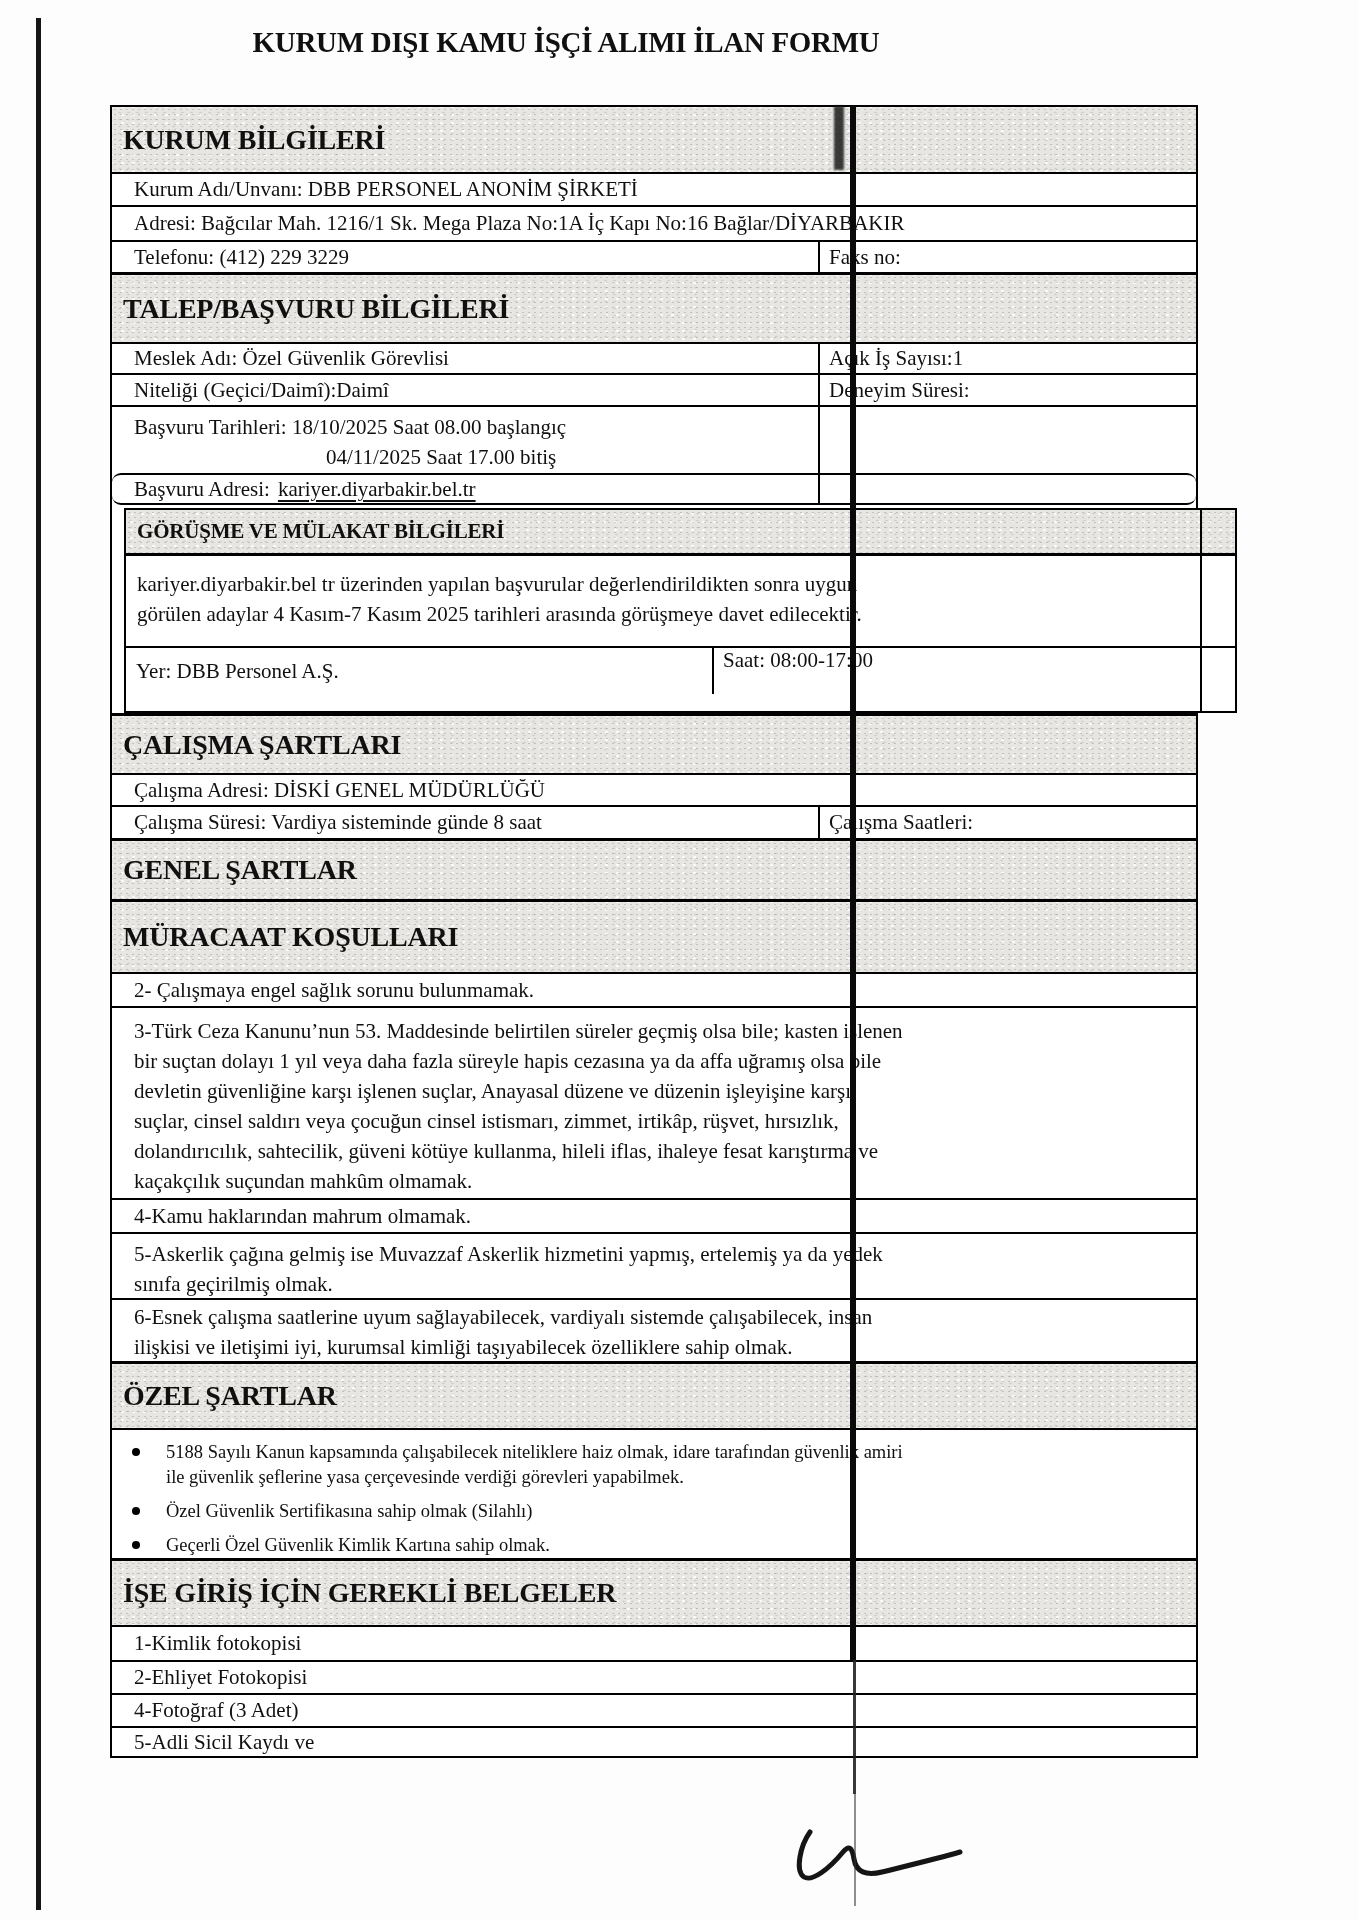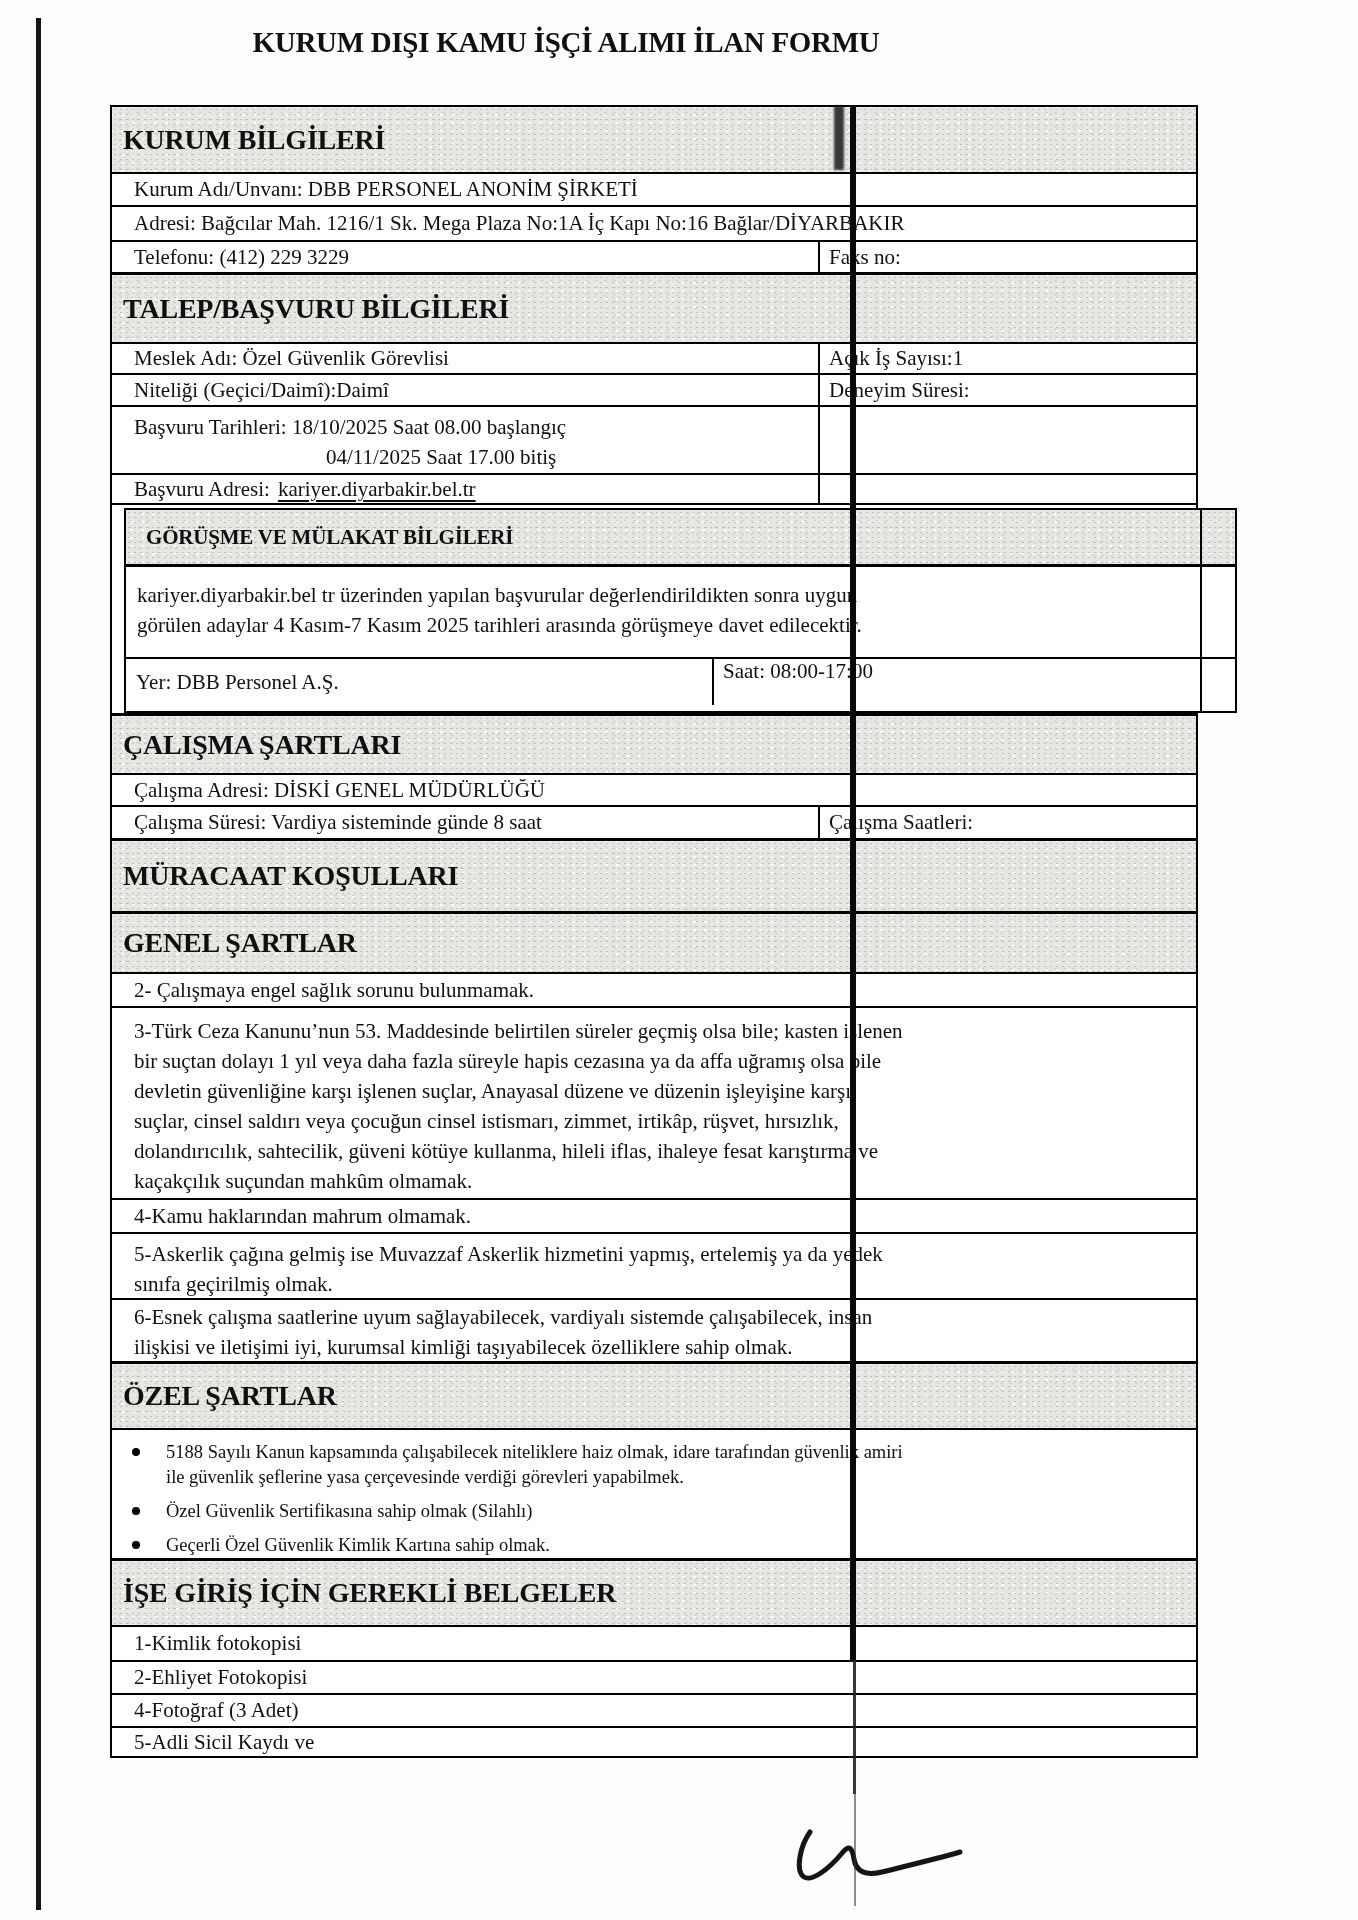--- a/index.html
+++ b/index.html
@@ -22,31 +22,31 @@
           radial-gradient(rgba(0,0,0,0.10) 0.9px, transparent 1.5px),
           radial-gradient(rgba(255,255,255,0.95) 1px, transparent 1.7px);
         background-size:6px 5px,9px 7px,11px 8px;
         background-position:0 0,3px 2px,5px 4px;}
   .band:first-child{border-top:0;}
 
   .r{position:relative;border-top:2px solid #000;display:flex;align-items:center;
      padding:0 22px;font-size:21px;background:#fff;}
   .r.multi{display:block;padding-top:5px;line-height:30px;}
   .r.multi span{display:block;white-space:nowrap;}
-  .r.bb{border-bottom:2px solid #000;}
+  .r.bb{border-bottom:2px solid #000;border-radius:9px;}
   .rc{position:absolute;left:706px;top:0;bottom:0;right:0;border-left:2px solid #000;
       display:flex;align-items:center;padding-left:9px;}
   .indent2{margin-left:192px;}
   .ul{text-decoration:underline;text-decoration-thickness:2px;text-underline-offset:4px;}
   .lbl{margin-right:8px;}
 
   
   .gbox{position:relative;margin:3px 0 0 12px;width:1113px;border:2px solid #000;background:#fff;}
-  .gband{height:57px;border-bottom:3px solid #000;display:flex;align-items:center;
-         padding-left:20px;font-weight:bold;font-size:21px;letter-spacing:-0.2px;
+  .gband{height:46px;border-bottom:3px solid #000;display:flex;align-items:center;
+         padding-left:11px;font-weight:bold;font-size:21px;letter-spacing:-0.2px;
          background-color:#e7e6e2;
          background-image:
            radial-gradient(rgba(0,0,0,0.16) 0.8px, transparent 1.3px),
            radial-gradient(rgba(0,0,0,0.10) 0.9px, transparent 1.5px),
            radial-gradient(rgba(255,255,255,0.95) 1px, transparent 1.7px);
          background-size:6px 5px,9px 7px,11px 8px;}
   .gpara{height:90px;padding:13px 100px 0 11px;font-size:21px;line-height:30px;}
   .gpara span{display:block;white-space:nowrap;}
   .grow{position:relative;height:48px;border-top:2px solid #000;display:flex;
         align-items:center;padding:0 10px;font-size:21px;}
@@ -151,26 +151,26 @@
     <div class="r" style="height:32px">
       <span>Çalışma Adresi: DİSKİ GENEL MÜDÜRLÜĞÜ</span>
     </div>
     <div class="r" style="height:33px">
       <span>Çalışma Süresi: Vardiya sisteminde günde 8 saat</span>
       <span class="rc">
         <span>Çalışma Saatleri:</span>
       </span>
     </div>
 
+    <div class="band" style="height:61px">
+      <span>GENEL ŞARTLAR</span>
+    </div>
+
     <div class="band" style="height:73px">
       <span>MÜRACAAT KOŞULLARI</span>
-    </div>
-
-    <div class="band" style="height:61px">
-      <span>GENEL ŞARTLAR</span>
     </div>
     <div class="r" style="height:34px">
       <span>2- Çalışmaya engel sağlık sorunu bulunmamak.</span>
     </div>
     <div class="r multi" style="height:192px;padding-top:8px">
       <span>3-Türk Ceza Kanunu’nun 53. Maddesinde belirtilen süreler geçmiş olsa bile; kasten işlenen</span>
       <span>bir suçtan dolayı 1 yıl veya daha fazla süreyle hapis cezasına ya da affa uğramış olsa bile</span>
       <span>devletin güvenliğine karşı işlenen suçlar, Anayasal düzene ve düzenin işleyişine karşı</span>
       <span>suçlar, cinsel saldırı veya çocuğun cinsel istismarı, zimmet, irtikâp, rüşvet, hırsızlık,</span>
       <span>dolandırıcılık, sahtecilik, güveni kötüye kullanma, hileli iflas, ihaleye fesat karıştırma ve</span>

